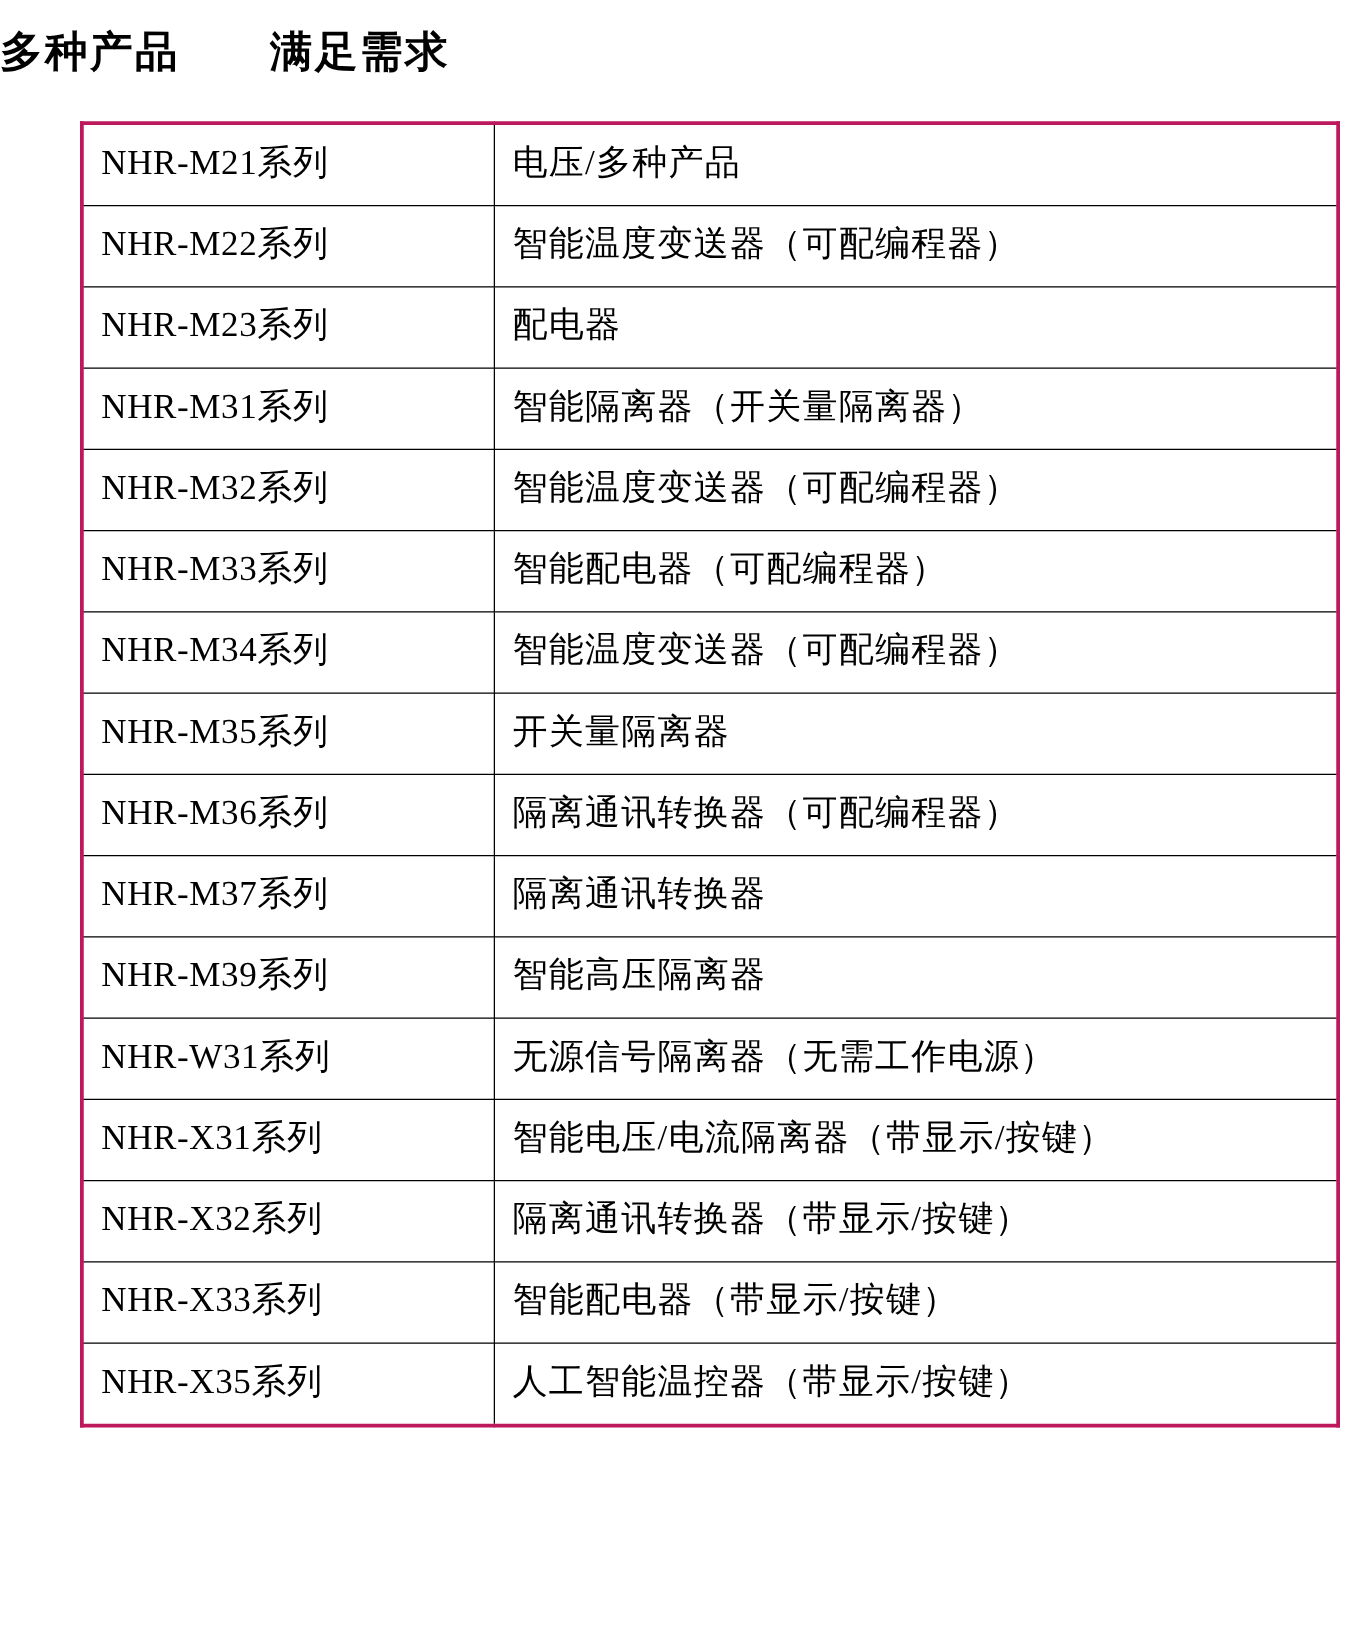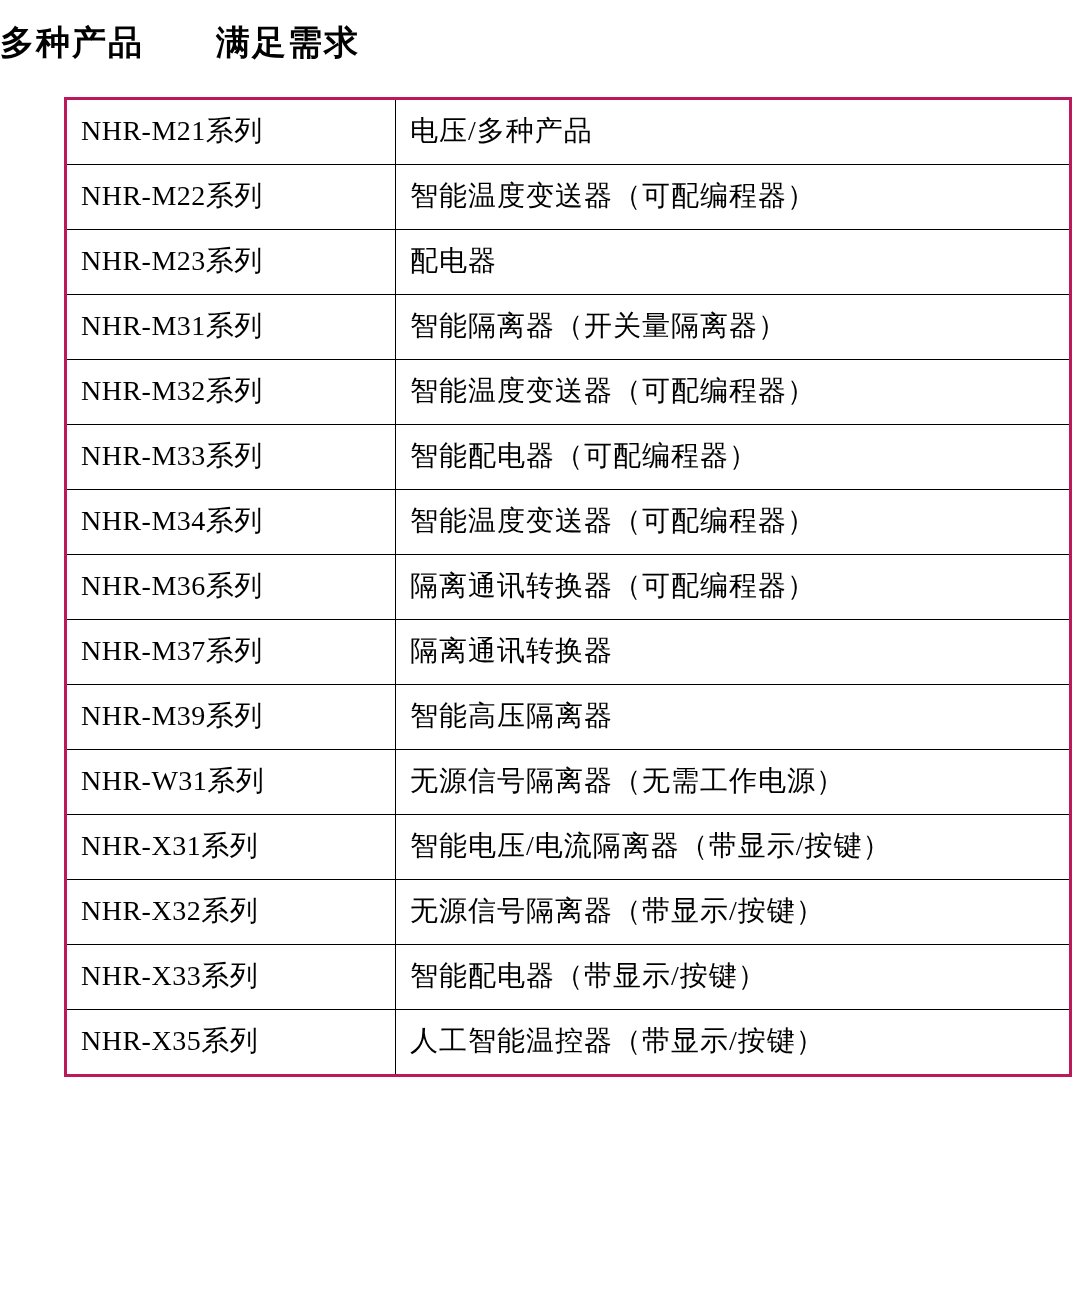--- a/index.html
+++ b/index.html
@@ -92,20 +92,24 @@
         </tr>
         <tr>
           <td class="code-cell">NHR-M33系列</td>
           <td class="desc-cell">智能配电器（可配编程器）</td>
         </tr>
         <tr>
           <td class="code-cell">NHR-M34系列</td>
           <td class="desc-cell">智能温度变送器（可配编程器）</td>
         </tr>
         <tr>
+          <td class="code-cell">NHR-M35系列</td>
+          <td class="desc-cell">开关量隔离器</td>
+        </tr>
+        <tr>
           <td class="code-cell">NHR-M36系列</td>
           <td class="desc-cell">隔离通讯转换器（可配编程器）</td>
         </tr>
         <tr>
           <td class="code-cell">NHR-M37系列</td>
           <td class="desc-cell">隔离通讯转换器</td>
         </tr>
         <tr>
           <td class="code-cell">NHR-M39系列</td>
           <td class="desc-cell">智能高压隔离器</td>
@@ -113,21 +117,21 @@
         <tr>
           <td class="code-cell">NHR-W31系列</td>
           <td class="desc-cell">无源信号隔离器（无需工作电源）</td>
         </tr>
         <tr>
           <td class="code-cell">NHR-X31系列</td>
           <td class="desc-cell">智能电压/电流隔离器（带显示/按键）</td>
         </tr>
         <tr>
           <td class="code-cell">NHR-X32系列</td>
-          <td class="desc-cell">无源信号隔离器（带显示/按键）</td>
+          <td class="desc-cell">隔离通讯转换器（带显示/按键）</td>
         </tr>
         <tr>
           <td class="code-cell">NHR-X33系列</td>
           <td class="desc-cell">智能配电器（带显示/按键）</td>
         </tr>
         <tr>
           <td class="code-cell">NHR-X35系列</td>
           <td class="desc-cell">人工智能温控器（带显示/按键）</td>
         </tr>
       </tbody>

